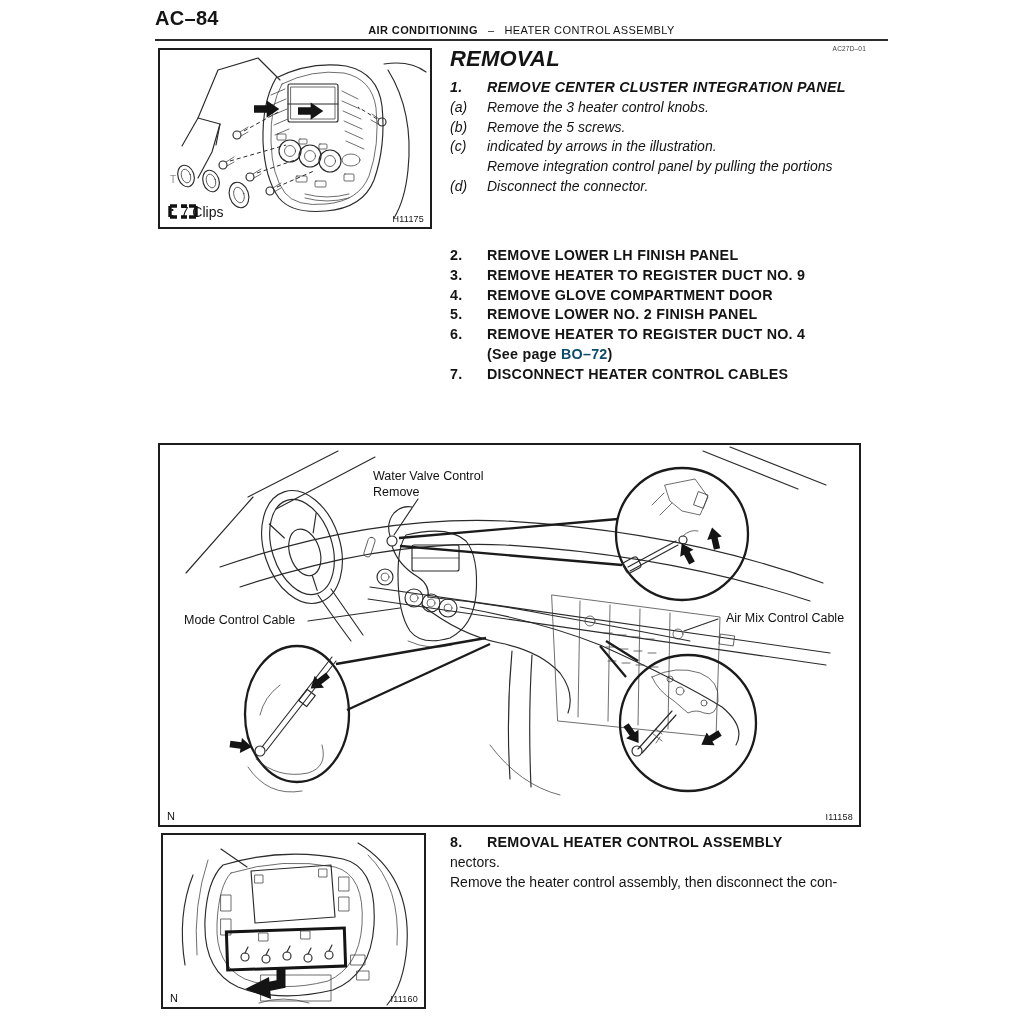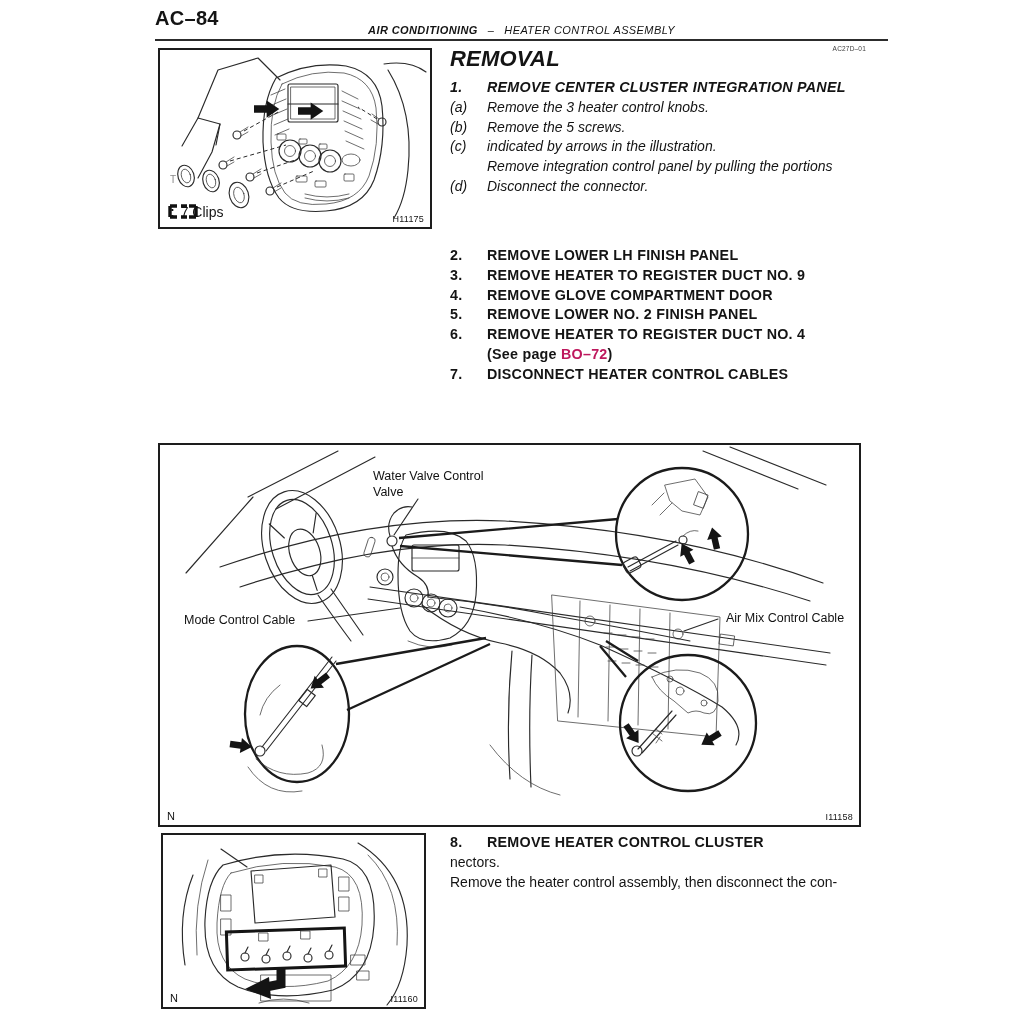--- a/index.html
+++ b/index.html
@@ -2,39 +2,39 @@
 <html><head>
 <meta charset="utf-8">
 <style>
   * { margin:0; padding:0; box-sizing:border-box; }
   html,body { width:1024px; height:1024px; background:#ffffff; }
   body { font-family:"Liberation Sans", sans-serif; color:#141414; position:relative; overflow:hidden; }
   .abs { position:absolute; }
 
   
   .page-num { left:155px; top:7px; font-size:20px; font-weight:bold; letter-spacing:.3px; }
-  .hdr-center { left:155px; top:24px; width:733px; text-align:center; font-size:11px; letter-spacing:.4px; white-space:nowrap;font-style:italic; }
+  .hdr-center { left:155px; top:24px; width:733px; text-align:center; font-size:11px; letter-spacing:.4px; white-space:nowrap; }
   .hdr-center .b { font-weight:bold; }
   .hdr-center .sep { padding:0 10px; }
   .hdr-rule { left:155px; top:39px; width:733px; height:2.4px; background:#2c2c2c; }
   .doc-code { left:155px; top:45px; width:711px; text-align:right; font-size:6.5px; color:#3c3c3c; letter-spacing:.2px; }
 
   
   .col { left:450px; width:437px; }
   .removal-col { top:46px;font-style:italic; }
   h1.removal { font-size:22px; font-weight:bold; line-height:26px; letter-spacing:.2px; margin-bottom:6px; }
   .row { display:flex; line-height:19.8px; font-size:14px; }
   .row .num { flex:0 0 37px; }
   .row .t { flex:1; }
   .b { font-weight:bold; }
   .bt { font-weight:bold; font-size:14.3px; letter-spacing:.25px; }
   .steps2 { top:246px; }
   .step8-blk { top:833px; width:442px; }
   .para { font-size:14px; line-height:19.8px; }
-  a.pagelink { color:#be185d; text-decoration:none; font-weight:bold; cursor:pointer; }
+  a.pagelink { color:#0c4a6e; text-decoration:none; font-weight:bold; cursor:pointer; }
 
   
   .figbox { border:2px solid #1d1d1d; background:#fff; }
   .fig1 { left:158px; top:48px;  width:274px; height:181px; }
   .fig2 { left:158px; top:443px; width:703px; height:384px;text-align:right; }
   .fig3 { left:161px; top:833px; width:265px; height:176px; }
   .figbox svg { position:absolute; left:0; top:0; }
   .figlabel { position:absolute; font-size:12.5px; color:#111; white-space:nowrap; }
   .figcode  { position:absolute; right:6px; bottom:3px; font-size:9px; letter-spacing:.2px; }
   .nlabel   { position:absolute; left:7px;  bottom:3px; font-size:11px; }
@@ -328,31 +328,31 @@
       <use href="#barrow" transform="translate(560,288) rotate(148)"></use>
     </g>
 
     <g class="ln">
       <path d="M258,54 L234,90"></path>
       <path d="M148,176 L240,163"></path>
       <path d="M558,174 L524,186"></path>
     </g>
   </svg>
   <div class="figlabel" style="left:213px; top:24px;">Water  Valve  Control</div>
-  <div class="figlabel" style="left:213px; top:40px;">Valve</div>
+  <div class="figlabel" style="left:213px; top:40px;">Remove</div>
   <div class="figlabel" style="left:24px; top:168px;">Mode Control Cable</div>
   <div class="figlabel" style="left:566px; top:166px;">Air Mix Control Cable</div>
   <div class="nlabel">N</div>
   <div class="figcode">I11158</div>
 </div>
 
 <div class="abs col step8-blk">
   <div class="row">
     <span class="num bt">8.</span>
-    <span class="t bt">REMOVE HEATER CONTROL CLUSTER</span>
+    <span class="t bt">REMOVAL HEATER CONTROL ASSEMBLY</span>
   </div>
   <div class="para">nectors.</div>
   <div class="para">Remove the heater control assembly, then disconnect the con-</div>
 </div>
 
 <div class="abs figbox fig3">
   <svg width="261" height="172" viewBox="0 0 261 172">
 
     <path class="ln" d="M195,8 Q248,40 244,110 Q241,150 224,170"></path>
     <path class="thin" d="M205,20 Q238,52 234,110"></path>

